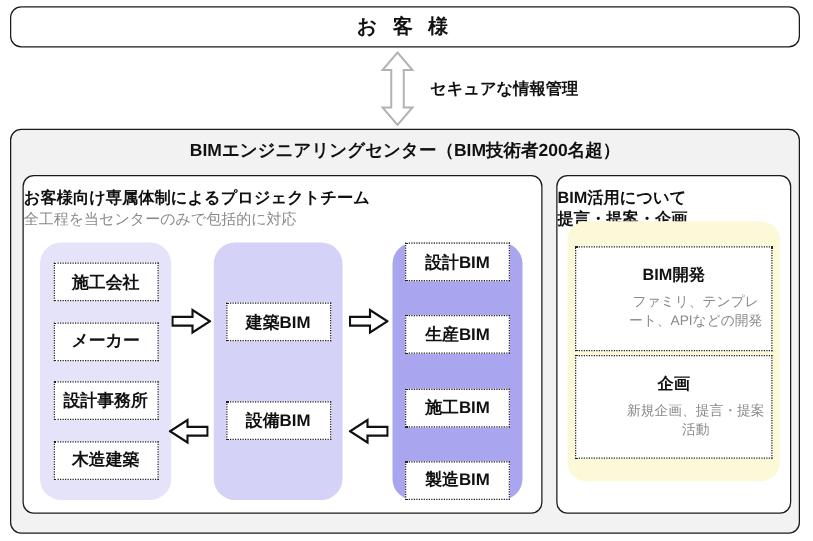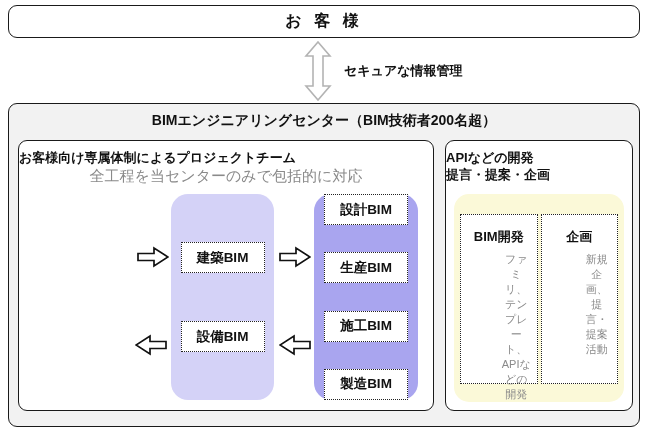--- a/index.html
+++ b/index.html
@@ -30,21 +30,21 @@
   .center-title { position: absolute; left: 0; right: 0; top: 8px; text-align: center; font-weight: bold; font-size: 14px; }
 
   .panel {
     position: absolute; top: 36px; height: 271px; box-sizing: border-box;
     background: #fff; border: 1.4px solid #1a1a1a; border-radius: 9px;
   }
   .left-panel  { left: 9px;   width: 416px; }
   .right-panel { left: 436px; width: 188px; }
 
   .panel-title { position: absolute; left: 0; right: 0; top: 8px; text-align: left; font-weight: bold; font-size: 13px; line-height: 17px; }
-  .panel-subtitle { position: absolute; left: 0; right: 0; top: 26px; text-align: center; font-size: 15px; color: var(--gray_text, #8a8a8a); }
+  .panel-subtitle { position: absolute; left: 0; right: 0; top: 26px; text-align: left; font-size: 12px; color: var(--gray_text, #8a8a8a); }
 
   
   .col {
     position: absolute; top: 53px; height: 206px; border-radius: 17px;
     display: flex; flex-direction: column; justify-content: space-evenly; align-items: center;
   }
   .col-partners { left: 13px;  width: 105px; background: var(--col_partners, #e5e3fa); }
   .col-middle   { left: 152px; width: 103px; background: var(--col_middle, #d4d2f7); }
   .col-right    { left: 295px; width: 104px; background: var(--col_right, #a9a5ef); justify-content: space-between; }
 
@@ -55,23 +55,23 @@
   }
 
   .harrow { position: absolute; width: 32px; height: 22px; }
   .harrow-ab-top { left: 118px; top: 105px; }
   .harrow-bc-top { left: 260px; top: 105px; }
   .harrow-ba-bottom { left: 116px; top: 193px; }
   .harrow-cb-bottom { left: 260px; top: 193px; }
 
   
   .yellow-area {
-    position: absolute; left: 8px; top: 53px; width: 170px; height: 208px;
+    position: absolute; left: 8px; top: 36px; width: 170px; height: 208px;
     box-sizing: border-box; background: var(--yellow, #fbf9d8); border-radius: 15px;
-    display: flex; flex-direction: row; padding: 20px 6px 18px 6px; gap: 3px;
+    display: flex; flex-direction: column; padding: 20px 6px 18px 6px; gap: 3px;
   }
   .section {
     flex: 1; box-sizing: border-box; background: #fff; border: 1.5px dotted #222;
     display: flex; flex-direction: column; align-items: center; justify-content: flex-start;
     padding-top: 13px; gap: 6px;
   }
   .section-title { font-weight: bold; font-size: 13px; }
   .section-desc { font-size: 11px; line-height: 15px; color: var(--gray_text, #8a8a8a); text-align: center; padding: 0 5px; margin-left: 35px; }
 </style>
 </head>
@@ -88,20 +88,26 @@
   </svg>
   <div class="link-label">セキュアな情報管理</div>
 
   <div class="center-box">
     <div class="center-title">BIMエンジニアリングセンター（BIM技術者200名超）</div>
 
     <div class="panel left-panel">
       <div class="panel-title">お客様向け専属体制によるプロジェクトチーム</div>
       <div class="panel-subtitle">全工程を当センターのみで包括的に対応</div>
 
+      <div class="col col-partners">
+        <div class="dash-box">施工会社</div>
+        <div class="dash-box">メーカー</div>
+        <div class="dash-box">設計事務所</div>
+        <div class="dash-box">木造建築</div>
+      </div>
 
       <div class="col col-middle">
         <div class="dash-box">建築BIM</div>
         <div class="dash-box">設備BIM</div>
       </div>
 
       <div class="col col-right">
         <div class="dash-box">設計BIM</div>
         <div class="dash-box">生産BIM</div>
         <div class="dash-box">施工BIM</div>
@@ -117,21 +123,21 @@
       <svg class="harrow harrow-ba-bottom" viewBox="0 0 32 22">
         <polygon points="31,7.5 15,7.5 15,2 1,11 15,20 15,14.5 31,14.5" fill="#ffffff" stroke="#111" stroke-width="1.7"></polygon>
       </svg>
       <svg class="harrow harrow-cb-bottom" viewBox="0 0 32 22">
         <polygon points="31,7.5 15,7.5 15,2 1,11 15,20 15,14.5 31,14.5" fill="#ffffff" stroke="#111" stroke-width="1.7"></polygon>
       </svg>
     </div>
 
     <div class="panel right-panel">
       <div class="panel-title">
-        <div>APIなどの開発</div>
+        <div>BIM活用について</div>
         <div>提言・提案・企画</div>
       </div>
       <div class="yellow-area">
         <div class="section">
           <div class="section-title">BIM開発</div>
           <div class="section-desc">ファミリ、テンプレート、APIなどの開発</div>
         </div>
         <div class="section">
           <div class="section-title">企画</div>
           <div class="section-desc">新規企画、提言・提案活動</div>

